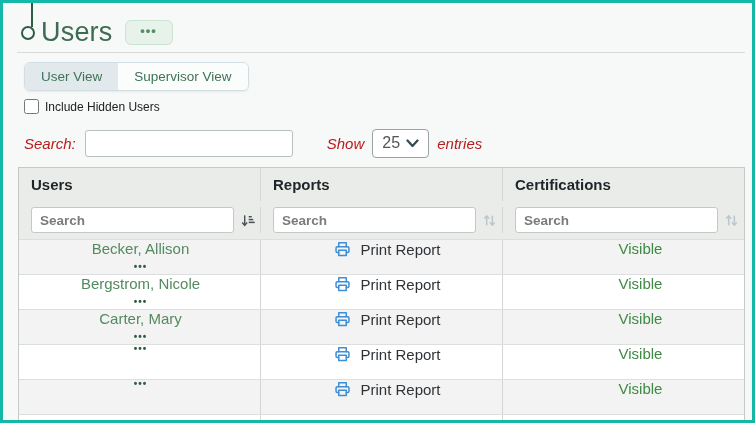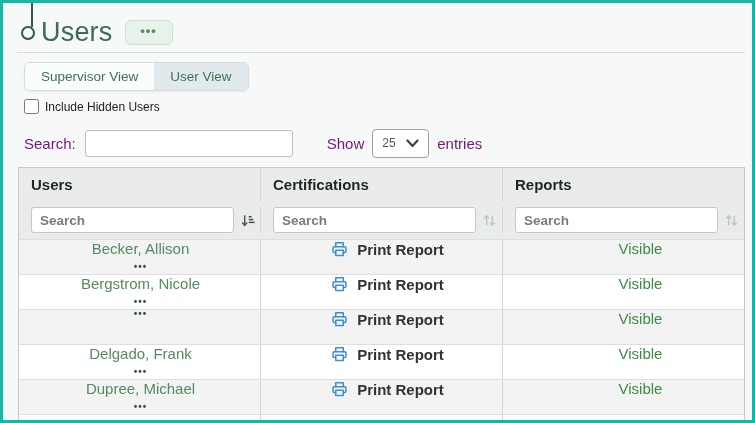--- a/index.html
+++ b/index.html
@@ -28,28 +28,28 @@
     overflow:hidden; box-shadow:0 1px 2px rgba(0,0,0,.07); }
   .tab { height:27px; display:flex; align-items:center; padding:0 16px;
     font-size:13.5px; color:#3e7257; cursor:pointer; background:#e1e9ed; }
   .tab.active { background:#fbfdfc; }
 
   .hidden-users-row { display:flex; align-items:center; margin:8px 0 0 21px; }
   .hidden-users-row input { width:15px; height:15px; margin:0 6px 0 0; }
   .hidden-users-row .lbl { font-size:12px; color:#222; }
 
   .toolbar { display:flex; align-items:center; margin:15px 0 0 21px; height:28px; }
-  .toolbar .lbl { font-size:15px; color:#701a75; }
+  .toolbar .lbl { font-size:15px; color:#b91c1c;font-style:italic; }
   .global-search { margin-left:9px; width:208px; height:27px; border:1px solid #b9bfc1;
     border-radius:3px; background:#fff; padding:0 8px; font-size:14px; outline:none; }
   .show-lbl { margin-left:34px; }
   .page-size { margin-left:8px; width:57px; height:29px; border:1px solid #9aa2a6; border-radius:4px;
     background:#fff; display:flex; align-items:center; justify-content:space-between;
     padding:0 9px; cursor:pointer; }
-  .page-size .val { font-size:12px; color:#555; }
+  .page-size .val { font-size:16px; color:#555; }
   .entries-lbl { margin-left:8px; }
 
   
   .table { margin:10px 0 0 15px; width:727px; height:254px; border:1px solid #c6cac7; background:#fff; }
   .trow { display:flex; }
   .cell { position:relative; }
   .c1 { width:241px; } .c2 { width:242px; } .c3 { width:242px; }
   .c2, .c3 { border-left:1px solid #d3d7d4; }
 
   .thead-row { background:#e9ece9; height:33px; }
@@ -65,21 +65,21 @@
 
   .tbody .trow { height:35px; border-top:1px solid #dcdfdd; }
   .tbody .trow:nth-child(odd) { background:#f2f3f2; }
   .tbody .trow:nth-child(even) { background:#fff; }
   .tbody .cell { display:flex; align-items:center; font-size:15px;flex-direction:column; }
   .user-cell { padding:0 10px 0 12px; justify-content:space-between; }
   .user-name { color:#538a60; cursor:pointer; }
   .row-dots { color:#2f5d43; font-size:10px; font-weight:bold; letter-spacing:1px; line-height:1;
     cursor:pointer; background:none; border:none; padding:2px; margin-top:-3px; }
   .cert-cell { padding-left:11px; }
-  .print-link { display:flex; align-items:center; gap:8px; color:#2f3337; cursor:pointer;font-weight:bold; }
+  .print-link { display:flex; align-items:center; gap:8px; color:#2f3337; cursor:pointer; }
   .report-cell { padding-left:34px; }
   .visible-link { color:#3f8a44; cursor:pointer; }
 </style>
 </head>
 <body>
 
 <div class="window">
 
   <div class="annot-line"></div>
   <div class="annot-circle"></div>
@@ -87,22 +87,22 @@
   <div class="page-header">
     <span class="page-title">Users</span>
     <button class="menu-btn">
       <span class="dots">•••</span>
     </button>
   </div>
 
   <div class="title-divider"></div>
 
   <div class="tabs">
+    <div class="tab">User View</div>
     <div class="tab active">Supervisor View</div>
-    <div class="tab">User View</div>
   </div>
 
   <div class="hidden-users-row">
     <input type="checkbox" style="">
     <span class="lbl">Include Hidden Users</span>
   </div>
 
   <div class="toolbar">
     <span class="lbl">Search:</span>
     <input class="global-search" type="text" value="" style="">
@@ -115,22 +115,22 @@
           </svg>
       </span>
     </div>
     <span class="lbl entries-lbl">entries</span>
   </div>
 
   <div class="table">
 
     <div class="trow thead-row">
       <div class="cell c1">Users</div>
+      <div class="cell c3">Reports</div>
       <div class="cell c2">Certifications</div>
-      <div class="cell c3">Reports</div>
     </div>
 
     <div class="trow tsearch-row">
       <div class="cell c1">
         <input class="col-search" type="text" placeholder="Search" style="">
         <span class="sort-icon">
           <svg width="15" height="15" viewBox="0 0 16 16">
             <g stroke="#4a4f52" stroke-width="1.5" fill="none">
               <path d="M5 2.5v10"></path>
                 <path d="M2.4 10.2L5 13.2l2.6-3"></path>
@@ -208,64 +208,63 @@
             <span>Print Report</span>
           </span>
         </div>
         <div class="cell c3 report-cell">
           <span class="visible-link">Visible</span>
         </div>
       </div>
 
       <div class="trow">
         <div class="cell c1 user-cell">
-          <button class="row-dots">•••</button>
-        </div>
-        <div class="cell c2 cert-cell">
-          <span class="print-link">
-            <span style="display:flex;">
-              <svg width="19" height="18" viewBox="0 0 24 24" fill="none" stroke="#3e8ed6" stroke-width="2" stroke-linejoin="round" stroke-linecap="round">
-                <path d="M7 9V3.5h10V9"></path>
-                <path d="M6.8 16.5H5a1.6 1.6 0 0 1-1.6-1.6v-4.3A1.6 1.6 0 0 1 5 9h14a1.6 1.6 0 0 1 1.6 1.6v4.3a1.6 1.6 0 0 1-1.6 1.6h-1.8"></path>
-                <path d="M7 13.5h10v7H7z"></path>
-              </svg>
-            </span>
-            <span>Print Report</span>
-          </span>
-        </div>
-        <div class="cell c3 report-cell">
-          <span class="visible-link">Visible</span>
-        </div>
-      </div>
-
-      <div class="trow">
-        <div class="cell c1 user-cell">
-          <span class="user-name">Delgado, Frank</span>
-          <button class="row-dots">•••</button>
-        </div>
-        <div class="cell c2 cert-cell">
-          <span class="print-link">
-            <span style="display:flex;">
-              <svg width="19" height="18" viewBox="0 0 24 24" fill="none" stroke="#3e8ed6" stroke-width="2" stroke-linejoin="round" stroke-linecap="round">
-                <path d="M7 9V3.5h10V9"></path>
-                <path d="M6.8 16.5H5a1.6 1.6 0 0 1-1.6-1.6v-4.3A1.6 1.6 0 0 1 5 9h14a1.6 1.6 0 0 1 1.6 1.6v4.3a1.6 1.6 0 0 1-1.6 1.6h-1.8"></path>
-                <path d="M7 13.5h10v7H7z"></path>
-              </svg>
-            </span>
-            <span>Print Report</span>
-          </span>
-        </div>
-        <div class="cell c3 report-cell">
-          <span class="visible-link">Visible</span>
-        </div>
-      </div>
-
-      <div class="trow">
-        <div class="cell c1 user-cell">
-          <span class="user-name">Dupree, Michael</span>
+          <span class="user-name">Carter, Mary</span>
+          <button class="row-dots">•••</button>
+        </div>
+        <div class="cell c2 cert-cell">
+          <span class="print-link">
+            <span style="display:flex;">
+              <svg width="19" height="18" viewBox="0 0 24 24" fill="none" stroke="#3e8ed6" stroke-width="2" stroke-linejoin="round" stroke-linecap="round">
+                <path d="M7 9V3.5h10V9"></path>
+                <path d="M6.8 16.5H5a1.6 1.6 0 0 1-1.6-1.6v-4.3A1.6 1.6 0 0 1 5 9h14a1.6 1.6 0 0 1 1.6 1.6v4.3a1.6 1.6 0 0 1-1.6 1.6h-1.8"></path>
+                <path d="M7 13.5h10v7H7z"></path>
+              </svg>
+            </span>
+            <span>Print Report</span>
+          </span>
+        </div>
+        <div class="cell c3 report-cell">
+          <span class="visible-link">Visible</span>
+        </div>
+      </div>
+
+      <div class="trow">
+        <div class="cell c1 user-cell">
+          <button class="row-dots">•••</button>
+        </div>
+        <div class="cell c2 cert-cell">
+          <span class="print-link">
+            <span style="display:flex;">
+              <svg width="19" height="18" viewBox="0 0 24 24" fill="none" stroke="#3e8ed6" stroke-width="2" stroke-linejoin="round" stroke-linecap="round">
+                <path d="M7 9V3.5h10V9"></path>
+                <path d="M6.8 16.5H5a1.6 1.6 0 0 1-1.6-1.6v-4.3A1.6 1.6 0 0 1 5 9h14a1.6 1.6 0 0 1 1.6 1.6v4.3a1.6 1.6 0 0 1-1.6 1.6h-1.8"></path>
+                <path d="M7 13.5h10v7H7z"></path>
+              </svg>
+            </span>
+            <span>Print Report</span>
+          </span>
+        </div>
+        <div class="cell c3 report-cell">
+          <span class="visible-link">Visible</span>
+        </div>
+      </div>
+
+      <div class="trow">
+        <div class="cell c1 user-cell">
           <button class="row-dots">•••</button>
         </div>
         <div class="cell c2 cert-cell">
           <span class="print-link">
             <span style="display:flex;">
               <svg width="19" height="18" viewBox="0 0 24 24" fill="none" stroke="#3e8ed6" stroke-width="2" stroke-linejoin="round" stroke-linecap="round">
                 <path d="M7 9V3.5h10V9"></path>
                 <path d="M6.8 16.5H5a1.6 1.6 0 0 1-1.6-1.6v-4.3A1.6 1.6 0 0 1 5 9h14a1.6 1.6 0 0 1 1.6 1.6v4.3a1.6 1.6 0 0 1-1.6 1.6h-1.8"></path>
                 <path d="M7 13.5h10v7H7z"></path>
               </svg>

